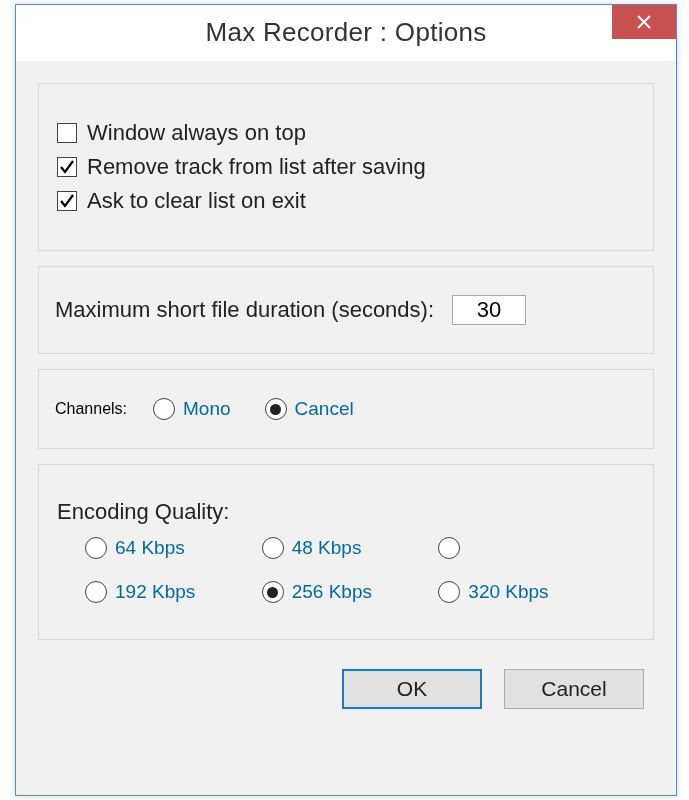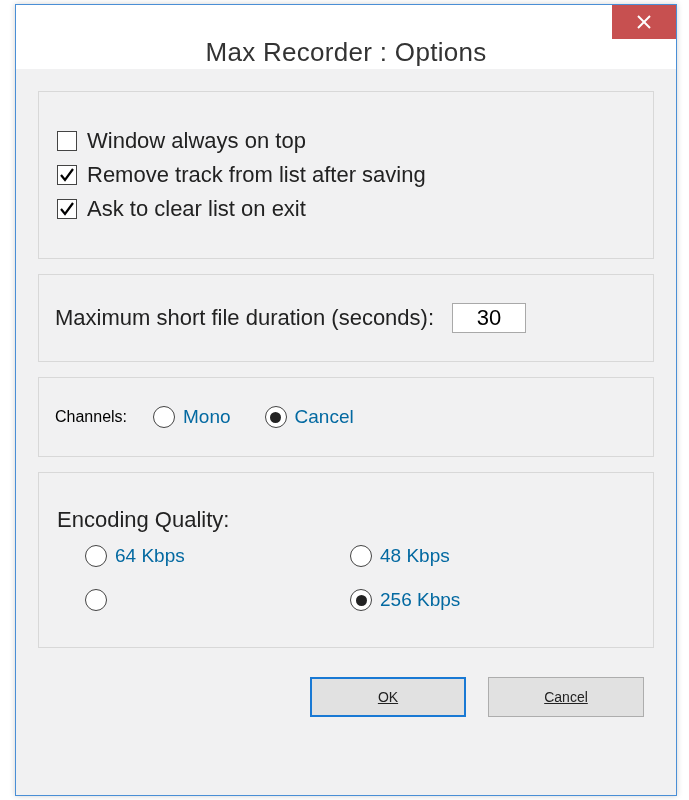--- a/index.html
+++ b/index.html
@@ -15,24 +15,24 @@
       position: absolute;
       left: 15px;
       top: 4px;
       width: 662px;
       height: 792px;
       border: 1px solid #4a8fd6;
       background: #f1f1f2;
       box-shadow: 0 0 6px rgba(0,0,0,0.18);
     }
     .titlebar {
-      height: 64px;
+      height: 56px;
       background: #ffffff;
       display: flex;
-      align-items: flex-end;
+      align-items: center;
       position: relative;
       border-bottom: 1px solid #ffffff;
     }
     .titlebar .title {
       flex: 1;
       text-align: center;
       font-size: 26px;
       color: #333;
       letter-spacing: 0.3px;
       font-weight: 400;
@@ -128,45 +128,44 @@
     }
     .radio.checked .dot { display: block; }
 
     .quality-label {
       font-size: 22px;
       color: #222;
       margin: 6px 0 12px 2px;
     }
     .quality-grid {
       display: grid;
-      grid-template-columns: repeat(2, 1fr);
+      grid-template-columns: repeat(3, 1fr);
       row-gap: 22px;
       column-gap: 8px;
       padding: 0 30px 8px 30px;
     }
 
     .button-row {
       display: flex;
       justify-content: flex-end;
       gap: 22px;
       padding: 14px 10px 0 0;
     }
     .btn {
-      width: 156px;
+      width: 140px;
       height: 40px;
       border: 1px solid #adadad;
       background: #e1e1e1;
-      font-size: 14px;
+      font-size: 21px;
       color: #222;
       display: flex;
       align-items: center;
       justify-content: center;
       cursor: default;
       font-family: inherit;
-      text-decoration: underline;
     }
     .btn.primary {
       border: 2px solid #1979d4;
     }
     .channels-line {
       display: flex;
       align-items: center;
       gap: 20px;
     }
     .channels-line .label { margin-right: 6px; }
@@ -246,25 +245,33 @@
           <span>64 Kbps</span>
         </span>
         <span class="radio-row">
           <span class="radio"></span>
           <span>48 Kbps</span>
         </span>
         <span class="radio-row">
           <span class="radio"></span>
         </span>
         <span class="radio-row">
+          <span class="radio"></span>
+          <span>192 Kbps</span>
+        </span>
+        <span class="radio-row">
           <span class="radio checked">
               <span class="dot"></span>
             </span>
           <span>256 Kbps</span>
         </span>
+        <span class="radio-row">
+          <span class="radio"></span>
+          <span>320 Kbps</span>
+        </span>
       </div>
     </div>
 
     <div class="button-row">
       <div class="btn primary">OK</div>
       <div class="btn">Cancel</div>
     </div>
 
   </div>
 </div>

